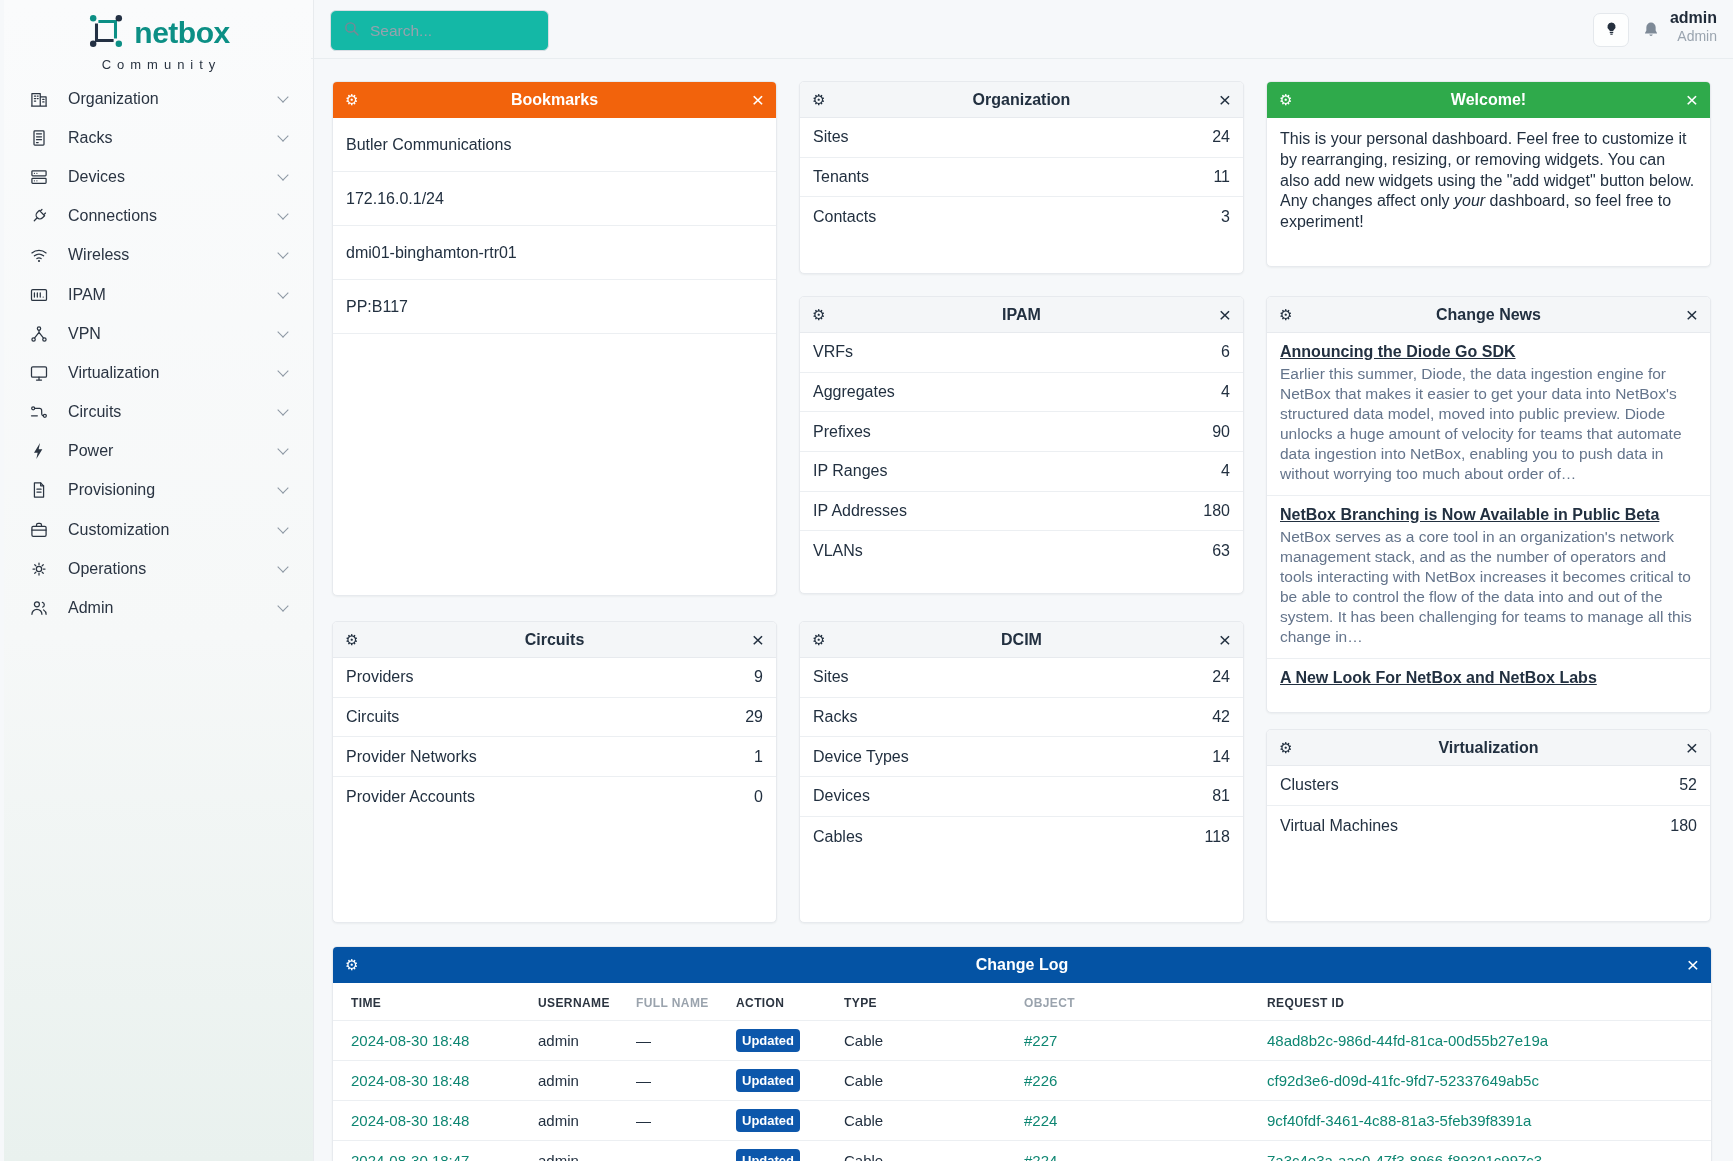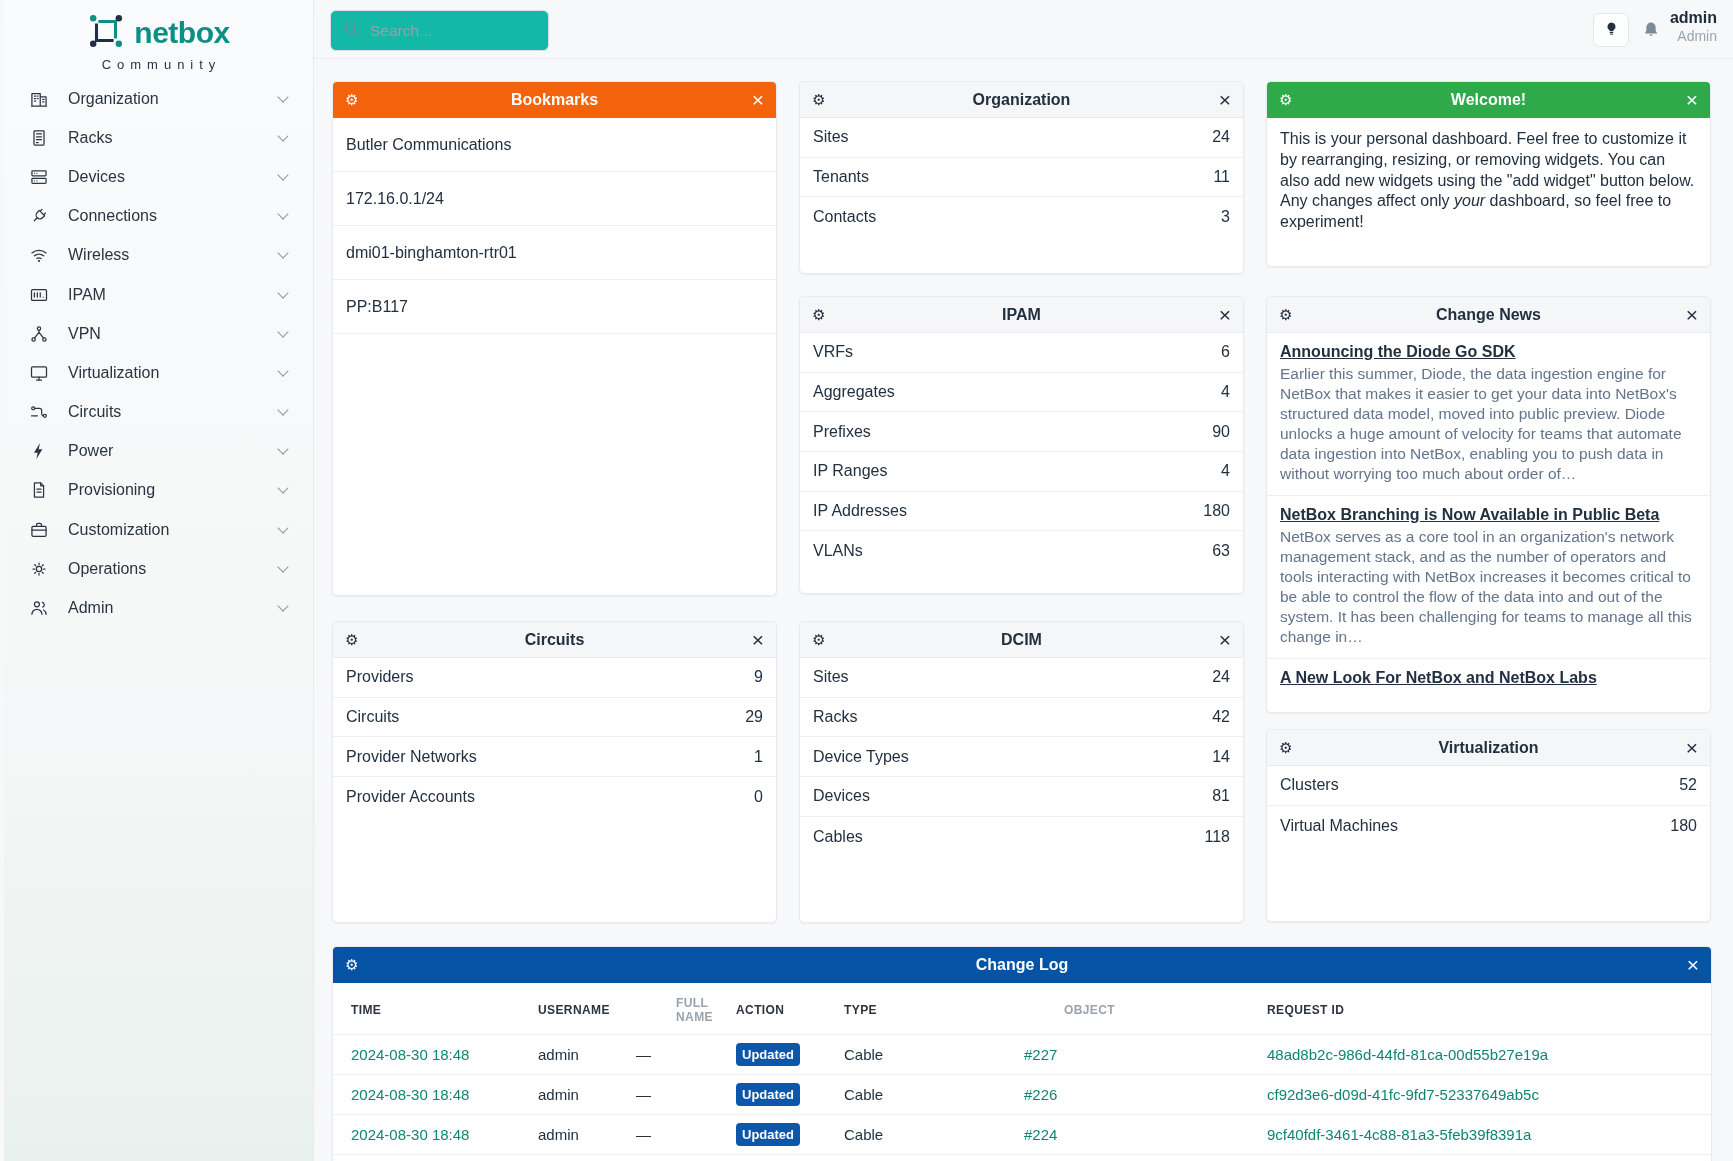--- a/index.html
+++ b/index.html
@@ -59,21 +59,21 @@
   .bm-item { padding:0 13px; height:54px; display:flex; align-items:center; border-bottom:1px solid #eceff2; font-size:16px; color:#223040; cursor:pointer; }
   .welcome-body { padding:11px 13px; font-size:16px; line-height:1.3; color:#223040; }
   .news-item { padding:10px 13px 11px; border-bottom:1px solid #eceff2; }
   .news-item:last-child { border-bottom:none; }
   .news-title { font-size:16px; font-weight:600; color:#223040; margin-bottom:3px; cursor:pointer;text-decoration:underline; }
   .news-body { font-size:15.5px; color:#64748b; line-height:1.29; }
   
   .cl-grid { display:grid; grid-template-columns:187px 98px 100px 108px 180px 243px 1fr; padding-left:18px; align-items:center; }
   .cl-head { padding-top:13px; padding-bottom:10px; }
   .cl-h { font-size:12px; font-weight:bold; color:#2b3440; letter-spacing:.4px; }
-  .cl-h.muted { color:#9aa3ad;margin-left:40px; }
+  .cl-h.muted { color:#9aa3ad; }
   .cl-row { height:40px; border-top:1px solid #eceff2; font-size:15px; color:#223040; }
   .link { color:#0e8672; cursor:pointer; }
   .badge { background:#0d57ab; color:#fff; font-size:13px; font-weight:600; padding:4px 6px; border-radius:4px; display:inline-block; width:fit-content; }
 </style>
 </head>
 <body>
 
 <div class="app">
 
   <div class="sidebar">

